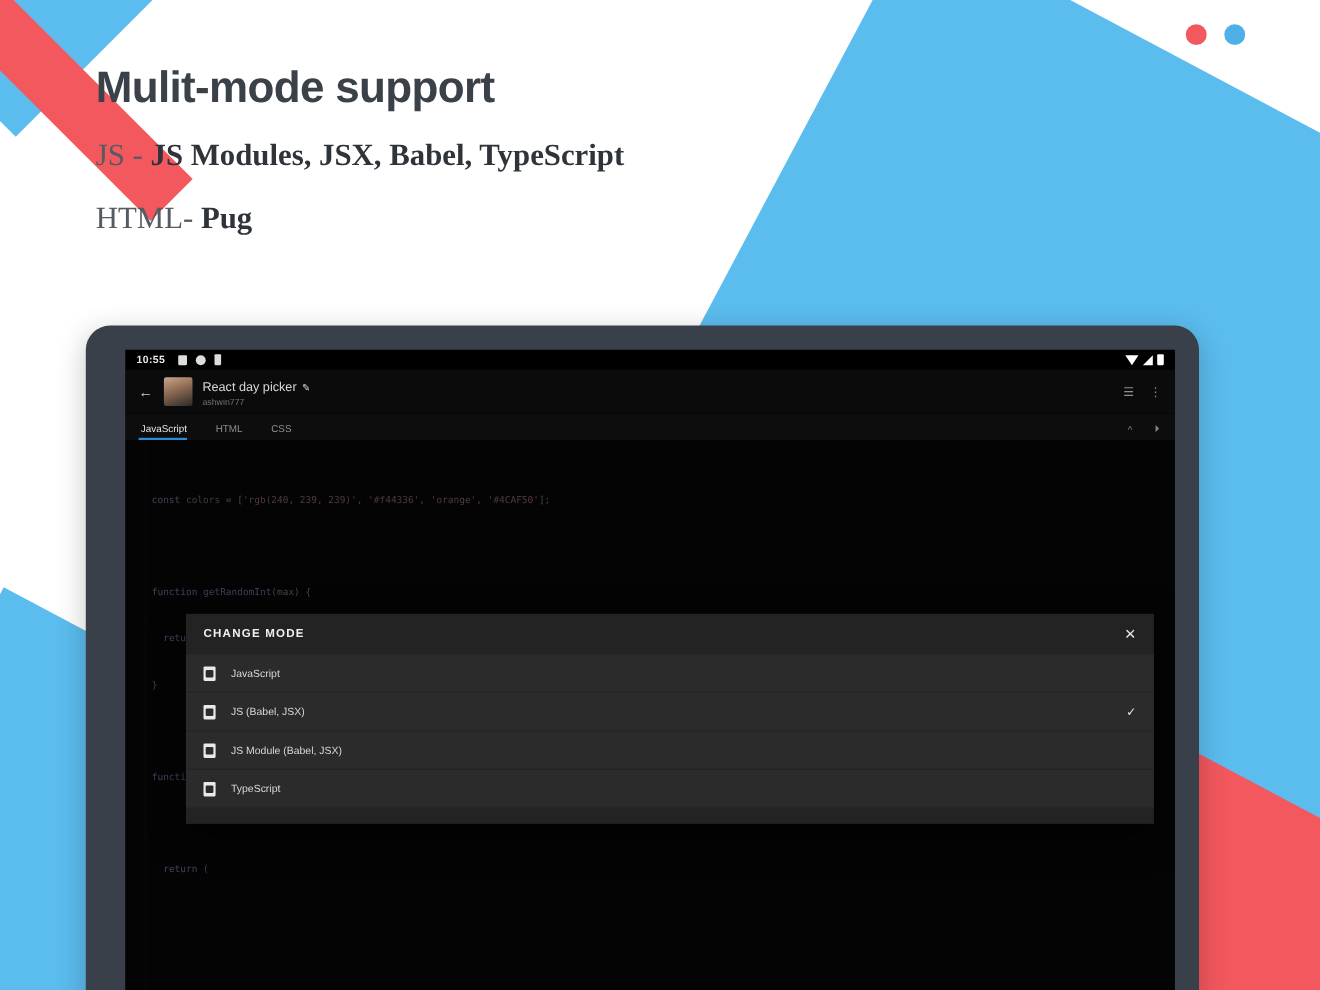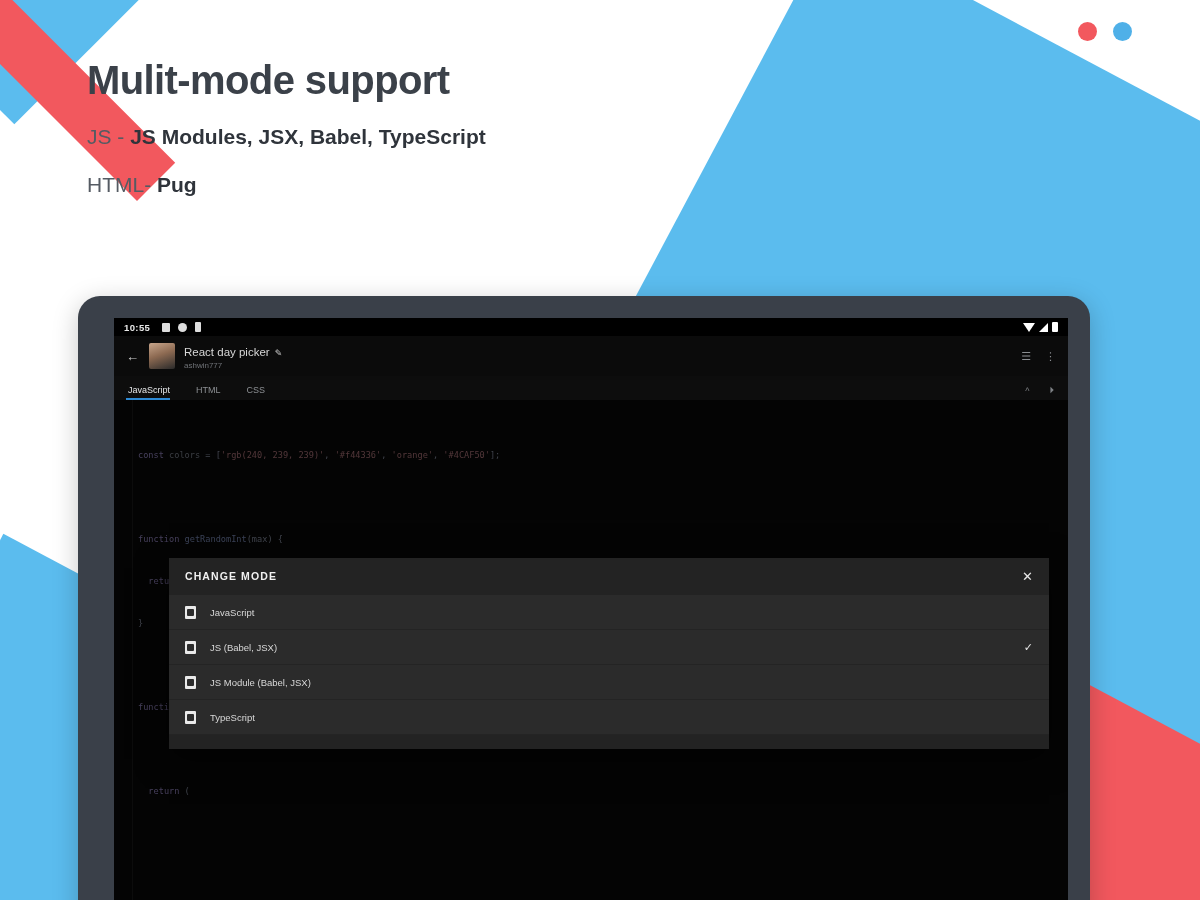--- a/index.html
+++ b/index.html
@@ -51,22 +51,23 @@
   .dot.red{background:#F2585E;}
   .dot.blue{background:#4FB0E8;}
 
   
   .copy{position:absolute;left:63px;top:58px;z-index:30;margin-left:24px;}
   .title{
     font-size:40px;font-weight:bold;color:#3b4149;
     letter-spacing:-0.6px;margin:0 0 22px 0;line-height:1.1;
   }
   .bullet{
-    font-size:21px;color:#555b63;margin:0 0 22px 0;line-height:1.25;
+    font-size:28px;color:#555b63;margin:0 0 22px 0;line-height:1.25;
     font-weight:400;
+    font-family:Liberation Serif, serif;
   }
   .bullet b{color:#2f343b;font-weight:bold;}
 
   
   .device{
     position:absolute;left:78px;top:296px;width:1012px;height:640px;
     background:#3a4049;
     border-radius:22px 22px 0 0;
     box-shadow:0 6px 26px rgba(0,0,0,.22);
     z-index:20;

